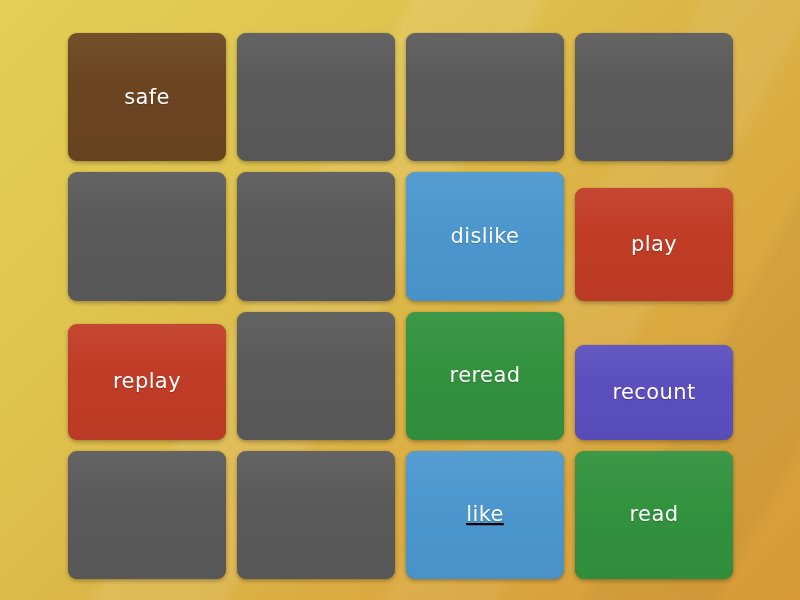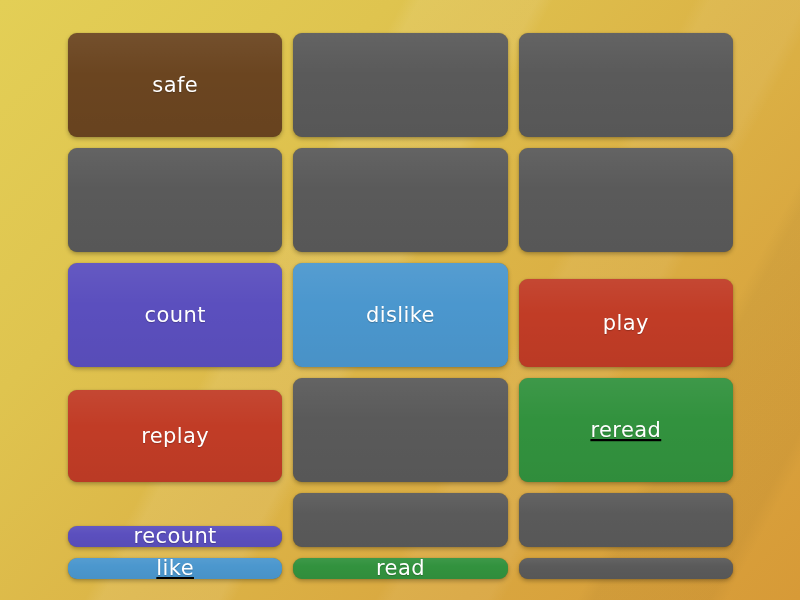--- a/index.html
+++ b/index.html
@@ -32,21 +32,21 @@
     pointer-events: none;
   }
 
   #board {
     position: absolute;
     left: 68px;
     top: 33px;
     width: 665px;
     height: 557px;
     display: grid;
-    grid-template-columns: repeat(3, 1fr);
+    grid-template-columns: repeat(4, 1fr);
     grid-template-rows: repeat(4, 1fr);
     column-gap: 11px;
     row-gap: 11px;
   }
 
   .tile {
     position: relative;
     border-radius: 9px;
     display: flex;
     align-items: center;
@@ -86,43 +86,40 @@
   <div id="bg-streaks"></div>
   <div id="board">
       <div class="tile" style="background: rgb(107, 69, 32);">
         <span class="tile-label">safe</span>
       </div>
       <div class="tile facedown" style="background: rgb(90, 90, 90);"></div>
       <div class="tile facedown" style="background: rgb(90, 90, 90);"></div>
       <div class="tile facedown" style="background: rgb(90, 90, 90);"></div>
       <div class="tile facedown" style="background: rgb(90, 90, 90);"></div>
       <div class="tile facedown" style="background: rgb(90, 90, 90);"></div>
-      <div class="tile" style="background: rgb(91, 79, 190);">
-        <span class="tile-label">count</span>
-      </div>
       <div class="tile" style="background: rgb(75, 151, 206);">
         <span class="tile-label">dislike</span>
       </div>
       <div class="tile" style="background: rgb(193, 60, 38); margin-top: 16px;">
         <span class="tile-label">play</span>
       </div>
       <div class="tile" style="background: rgb(193, 60, 38); margin-top: 12px;">
         <span class="tile-label">replay</span>
       </div>
       <div class="tile facedown" style="background: rgb(90, 90, 90);"></div>
-      <div class="tile" style="background: rgb(50, 146, 62); text-decoration: underline;">
+      <div class="tile" style="background: rgb(50, 146, 62);">
         <span class="tile-label">reread</span>
       </div>
       <div class="tile" style="background: rgb(91, 79, 190); margin-top: 33px;">
         <span class="tile-label">recount</span>
       </div>
       <div class="tile facedown" style="background: rgb(90, 90, 90);"></div>
       <div class="tile facedown" style="background: rgb(90, 90, 90);"></div>
       <div class="tile" style="background: rgb(75, 151, 206); text-decoration: underline;">
         <span class="tile-label">like</span>
       </div>
-      <div class="tile" style="background: rgb(50, 146, 62); align-items: flex-end;">
+      <div class="tile" style="background: rgb(50, 146, 62);">
         <span class="tile-label">read</span>
       </div>
       <div class="tile facedown" style="background: rgb(90, 90, 90);"></div>
       <div class="tile facedown" style="background: rgb(90, 90, 90);"></div>
     </div>
 </div>
 
 </body></html>

